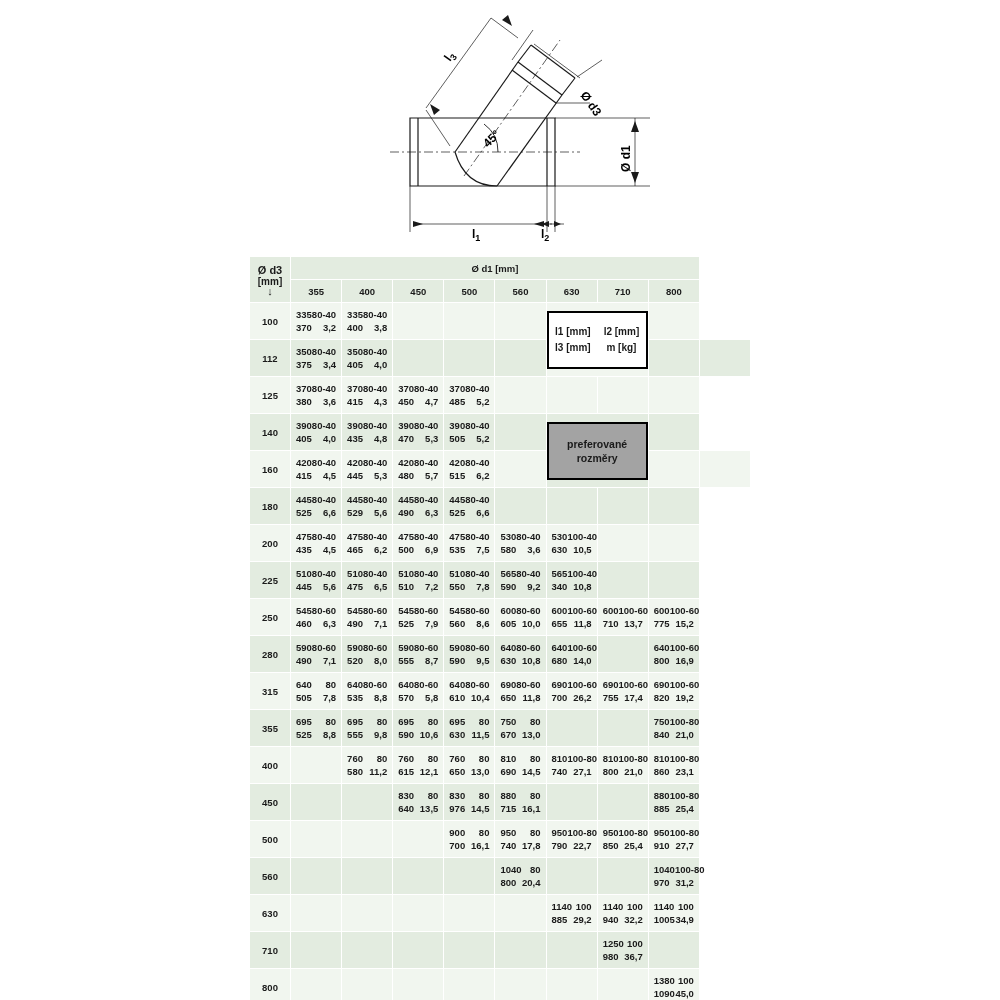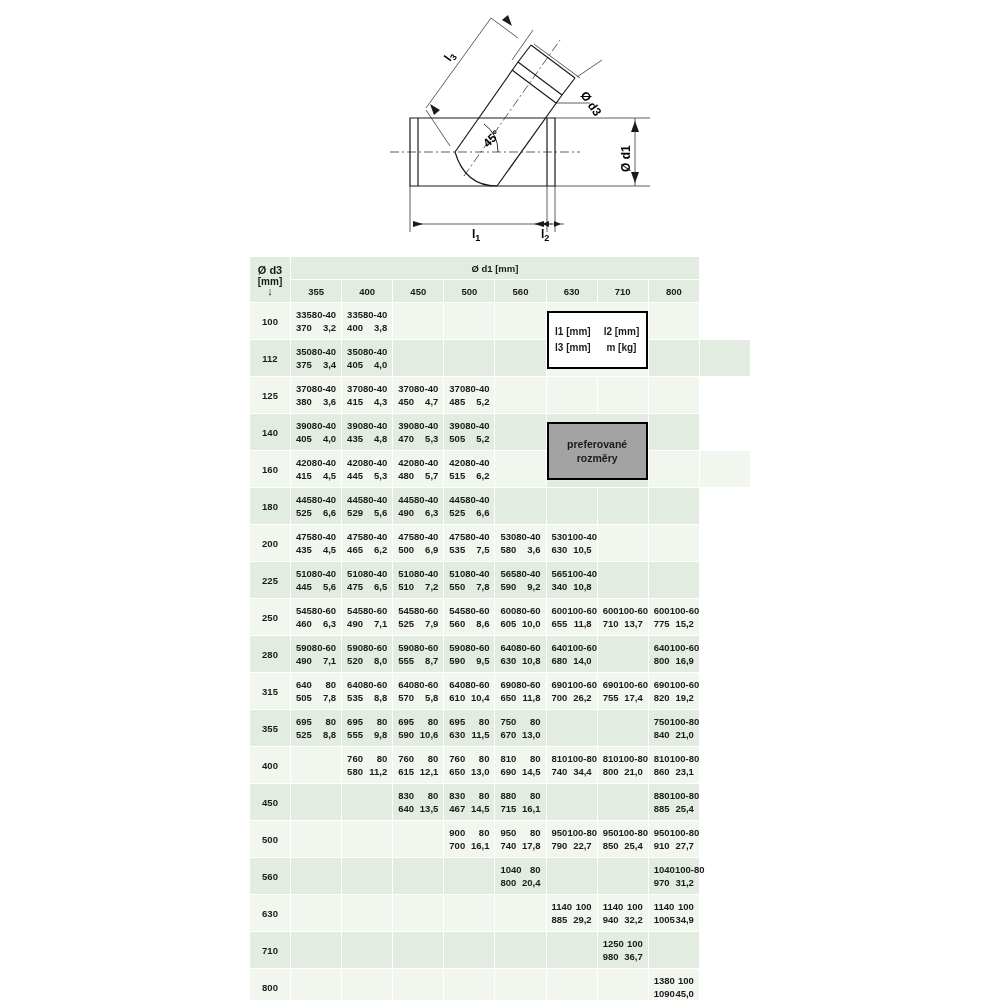--- a/index.html
+++ b/index.html
@@ -1092,21 +1092,21 @@
             </div>
           </td>
           <td>
             <div class="cell">
               <div class="line">
                 <span class="l-a">810</span>
                 <span class="l-b">100-80</span>
               </div>
               <div class="line">
                 <span class="l-a">740</span>
-                <span class="l-b">34,4</span>
+                <span class="l-b">27,1</span>
               </div>
             </div>
           </td>
           <td>
             <div class="cell">
               <div class="line">
                 <span class="l-a">810</span>
                 <span class="l-b">100-80</span>
               </div>
               <div class="line">
@@ -1148,21 +1148,21 @@
               </div>
             </div>
           </td>
           <td>
             <div class="cell">
               <div class="line">
                 <span class="l-a">830</span>
                 <span class="l-b">80</span>
               </div>
               <div class="line">
-                <span class="l-a">467</span>
+                <span class="l-a">976</span>
                 <span class="l-b">14,5</span>
               </div>
             </div>
           </td>
           <td>
             <div class="cell">
               <div class="line">
                 <span class="l-a">880</span>
                 <span class="l-b">80</span>
               </div>

